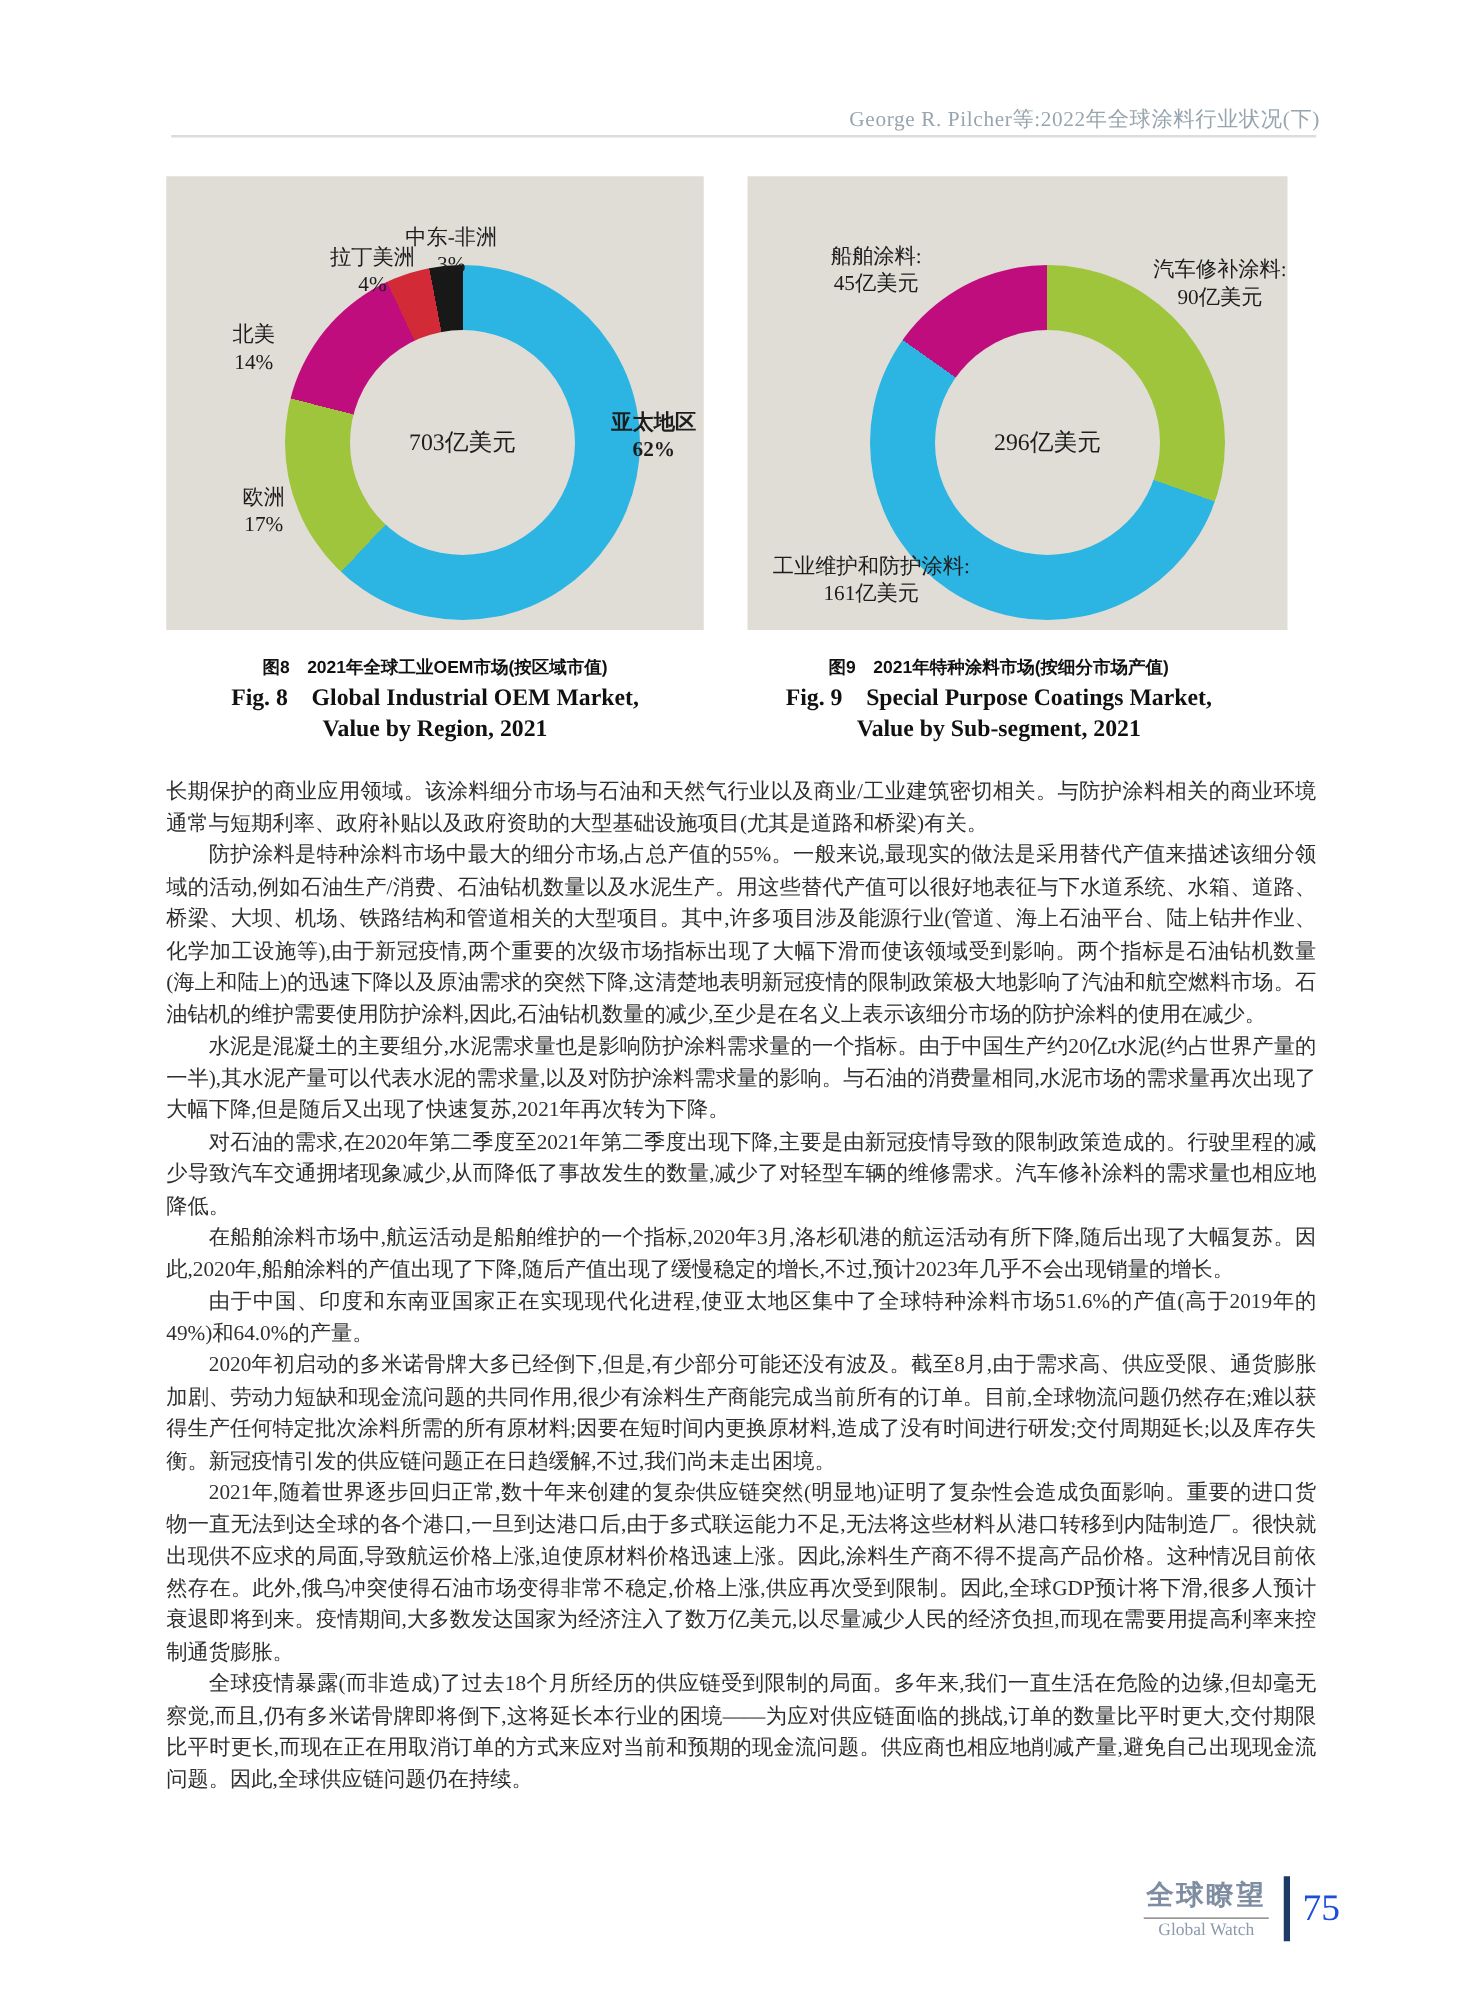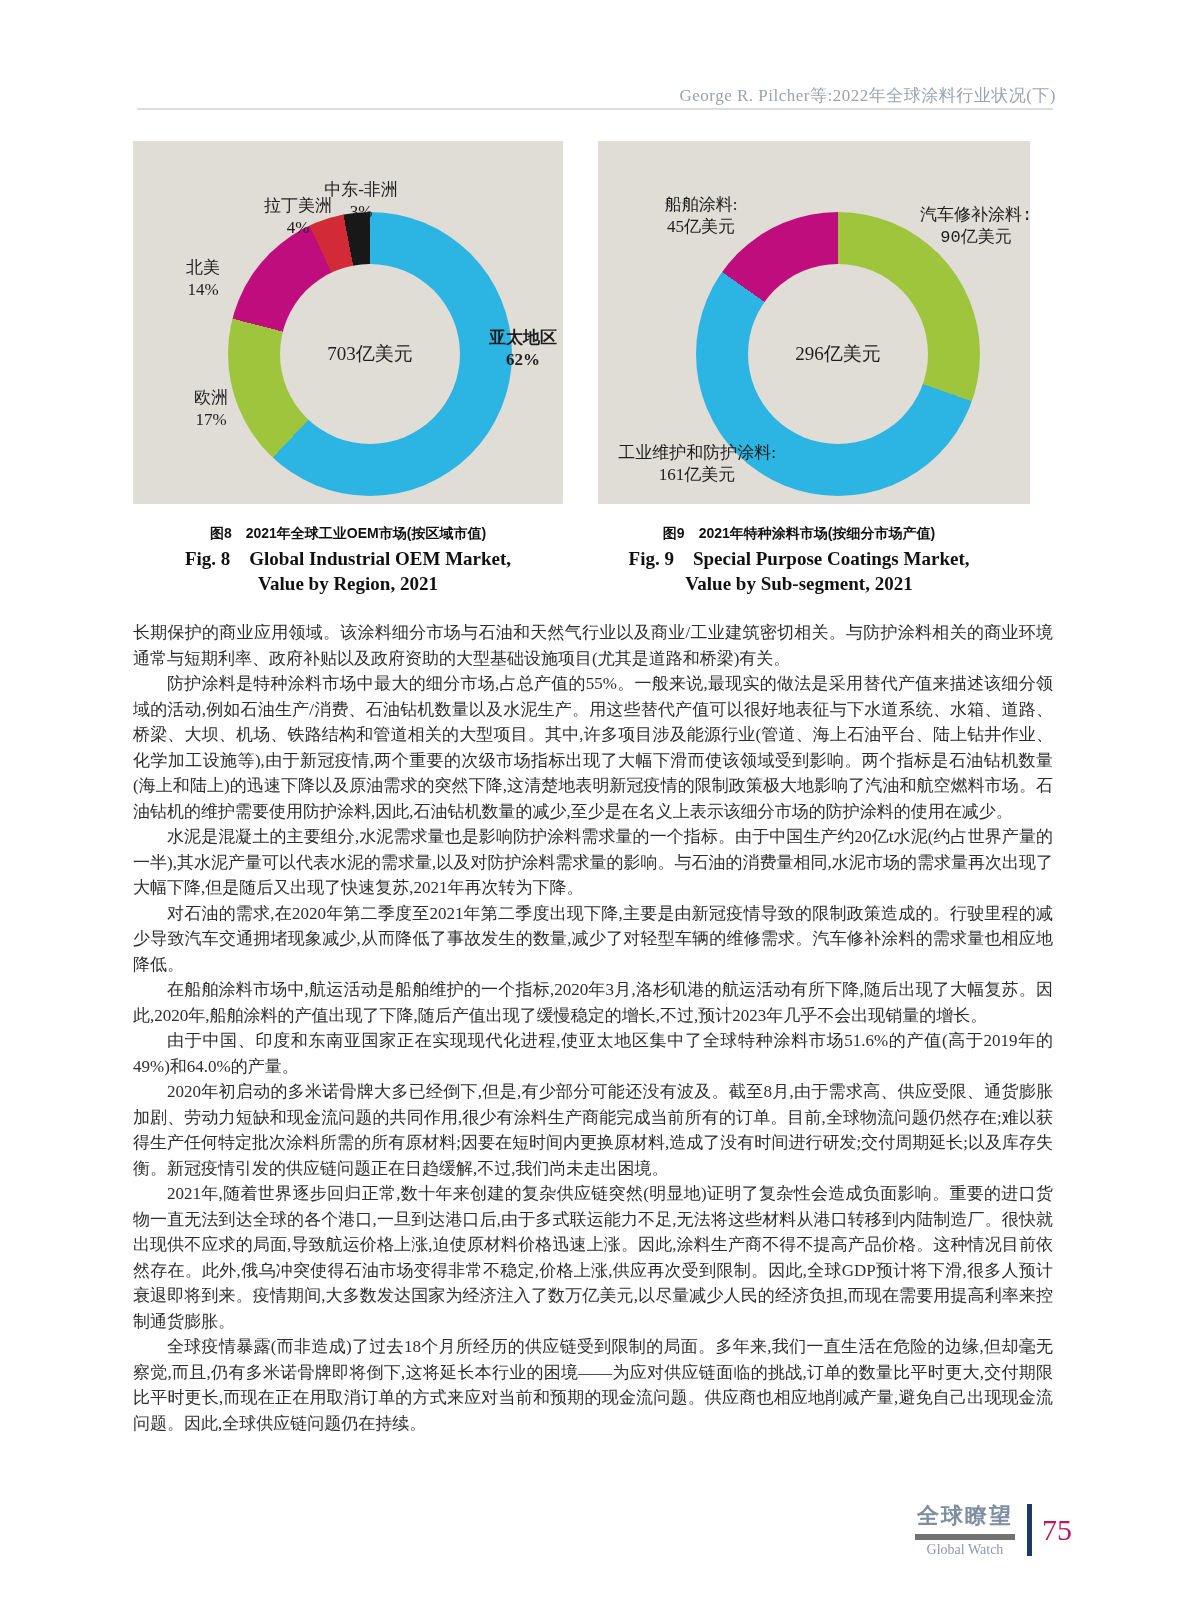--- a/index.html
+++ b/index.html
@@ -73,28 +73,28 @@
 
   
   .footer {
     position:absolute; top:1497px; right:134px;
     display:flex; align-items:center;
   }
   .brand { text-align:center; }
   .brand-cn {
     font-family:"Liberation Sans","DejaVu Sans",sans-serif;
     font-weight:bold; font-size:22px; color:#7e8da1; letter-spacing:2px;
-    padding:0 2px 3px 2px; border-bottom:6px solid #737373;text-align:right;
+    padding:0 2px 3px 2px; border-bottom:1px solid #737373;text-align:right;
   }
   .brand-en {
     font-size:14px; color:#8d9aac; padding-top:2px;
     font-family:"Liberation Serif","DejaVu Serif",serif;
   }
   .footer-bar { width:5px; height:52px; background:#1d3a66; margin:0 10px 0 12px; }
-  .page-num { font-size:30px; color:#be185d; font-family:"Liberation Serif","DejaVu Serif",serif; }
+  .page-num { font-size:30px; color:#1d4ed8; font-family:"Liberation Serif","DejaVu Serif",serif; }
 </style>
 </head>
 <body>
 
 <div class="page">
 
   <div class="running-head">George R. Pilcher等:2022年全球涂料行业状况(下)</div>
   <div class="header-rule"></div>
 
   <div class="panel p1">
@@ -124,21 +124,21 @@
   </div>
 
   <div class="panel p2">
     <div class="donut" style="left: 98px; top: 71px; background: conic-gradient(rgb(159, 197, 61) 0deg, rgb(159, 197, 61) 109.44deg, rgb(44, 180, 226) 109.44deg, rgb(44, 180, 226) 305.28deg, rgb(192, 13, 125) 305.28deg, rgb(192, 13, 125) 360deg);">
       <div class="center-label">296亿美元</div>
     </div>
     <div class="chart-label" style="left:103px; top:53px;">
       <div>船舶涂料:</div>
       <div>45亿美元</div>
     </div>
-    <div class="chart-label" style="left:378px; top:64px;font-family:Liberation Mono, monospace;">
+    <div class="chart-label" style="left:378px; top:64px;">
       <div>汽车修补涂料:</div>
       <div>90亿美元</div>
     </div>
     <div class="chart-label" style="left:99px; top:301px;">
       <div>工业维护和防护涂料:</div>
       <div>161亿美元</div>
     </div>
   </div>
 
   <div class="caption c1">

